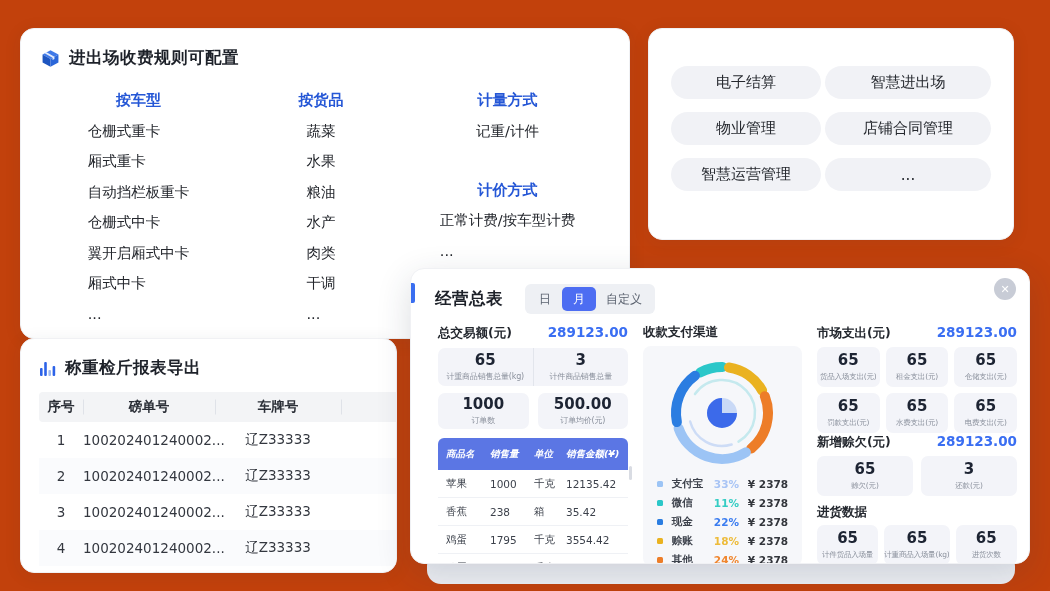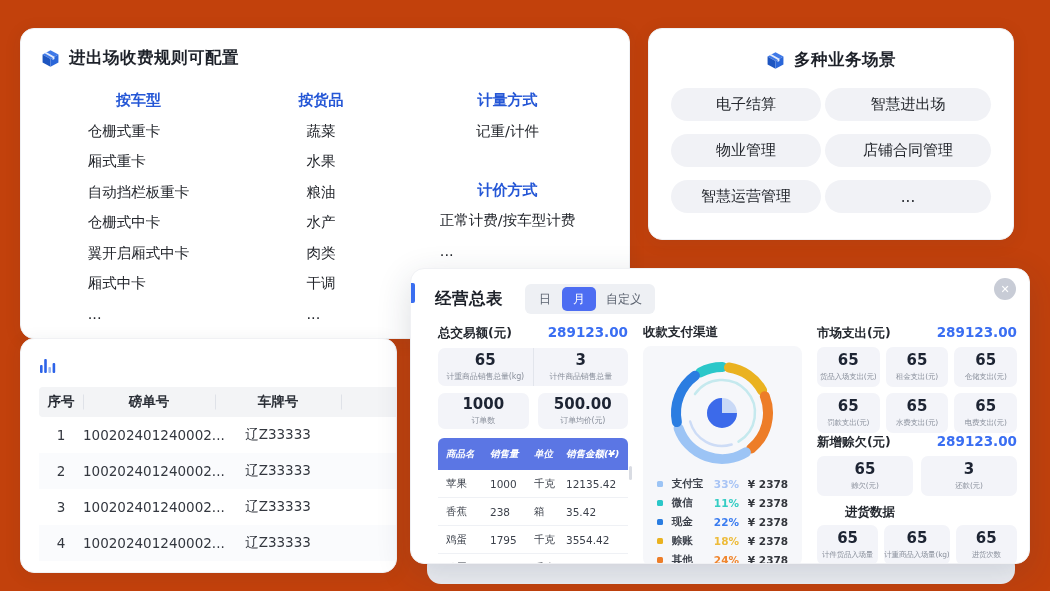--- a/index.html
+++ b/index.html
@@ -99,21 +99,21 @@
   .lg-pct { width:34px; font-size:10.5px; font-weight:bold; }
   .lg-amt { font-size:10.5px; font-weight:bold; color:#33363c; }
 
   .grid3 { margin-top:5px; display:grid; grid-template-columns:repeat(3,1fr); gap:6px; }
   .grid3 .stat-card { height:40px; }
   .grid3 .lbl, .grid2 .lbl { font-size:7.5px; }
   .grid2 { margin-top:5px; display:grid; grid-template-columns:repeat(2,1fr); gap:8px; }
   .grid2 .stat-card { height:40px; }
   .colC .sec-head { margin-top:0; }
   .colC .sec-head:first-child { margin-top:0; }
-  .solo-label { margin-top:8px; height:16px; font-size:12.5px; font-weight:bold; color:#23272e;margin-left:28px; }
+  .solo-label { margin-top:8px; height:16px; font-size:12.5px; font-weight:bold; color:#23272e; }
 
   .icon-cube { width:19px; height:19px; flex:0 0 19px; }
   .icon-bars { width:17px; height:17px; flex:0 0 17px; }
 </style>
 </head>
 <body>
 
 <div class="stage">
 
   <div class="panel" id="rules-panel">
@@ -160,47 +160,39 @@
         <div class="col-header">计价方式</div>
         <div id="price-items">
             <div class="rule-item">正常计费/按车型计费</div>
             <div class="rule-item">...</div>
           </div>
       </div>
     </div>
   </div>
 
   <div class="panel" id="scenarios-panel">
-    <div class="title-row">
-      <svg class="icon-cube" viewBox="0 0 24 24">
-        <path d="M12 1.5 22 7 12 12.5 2 7Z" fill="#3f79e8"></path>
-        <path d="M2 7v10l10 5.5V12.5Z" fill="#1d55c0"></path>
-        <path d="M22 7v10l-10 5.5V12.5Z" fill="#2a66d9"></path>
-        <path d="M7 4.2 17 9.7v3l-2.4 1.3v-3L4.6 5.5Z" fill="#fff" opacity=".85"></path>
-      </svg>
-      <div class="panel-title">多种业务场景</div>
-    </div>
     <div class="scen-grid" id="scen-grid">
         <button class="scen-btn">电子结算</button>
         <button class="scen-btn">智慧进出场</button>
         <button class="scen-btn">物业管理</button>
         <button class="scen-btn">店铺合同管理</button>
         <button class="scen-btn">智慧运营管理</button>
         <button class="scen-btn">...</button>
       </div>
   </div>
 
   <div class="panel" id="weighing-panel">
     <div class="title-row">
       <svg class="icon-bars" viewBox="0 0 17 17">
         <rect x="1" y="8" width="2.6" height="8" rx="1" fill="#2d63e8"></rect>
         <rect x="5.2" y="2" width="2.6" height="14" rx="1" fill="#2d63e8"></rect>
         <rect x="9.4" y="10" width="2.6" height="6" rx="1" fill="#9db9f0"></rect>
         <rect x="13.6" y="6" width="2.6" height="10" rx="1" fill="#2d63e8"></rect>
       </svg>
+      <div class="panel-title">称重检斤报表导出</div>
     </div>
     <div class="wt">
       <div class="wt-row wt-head" id="wt-head">
           <div class="wt-hcell">序号</div>
           <div class="wt-hcell">磅单号</div>
           <div class="wt-hcell">车牌号</div>
           <div class="wt-hcell">车型</div>
         </div>
       <div id="wt-body">
           <div class="wt-row wt-r">

